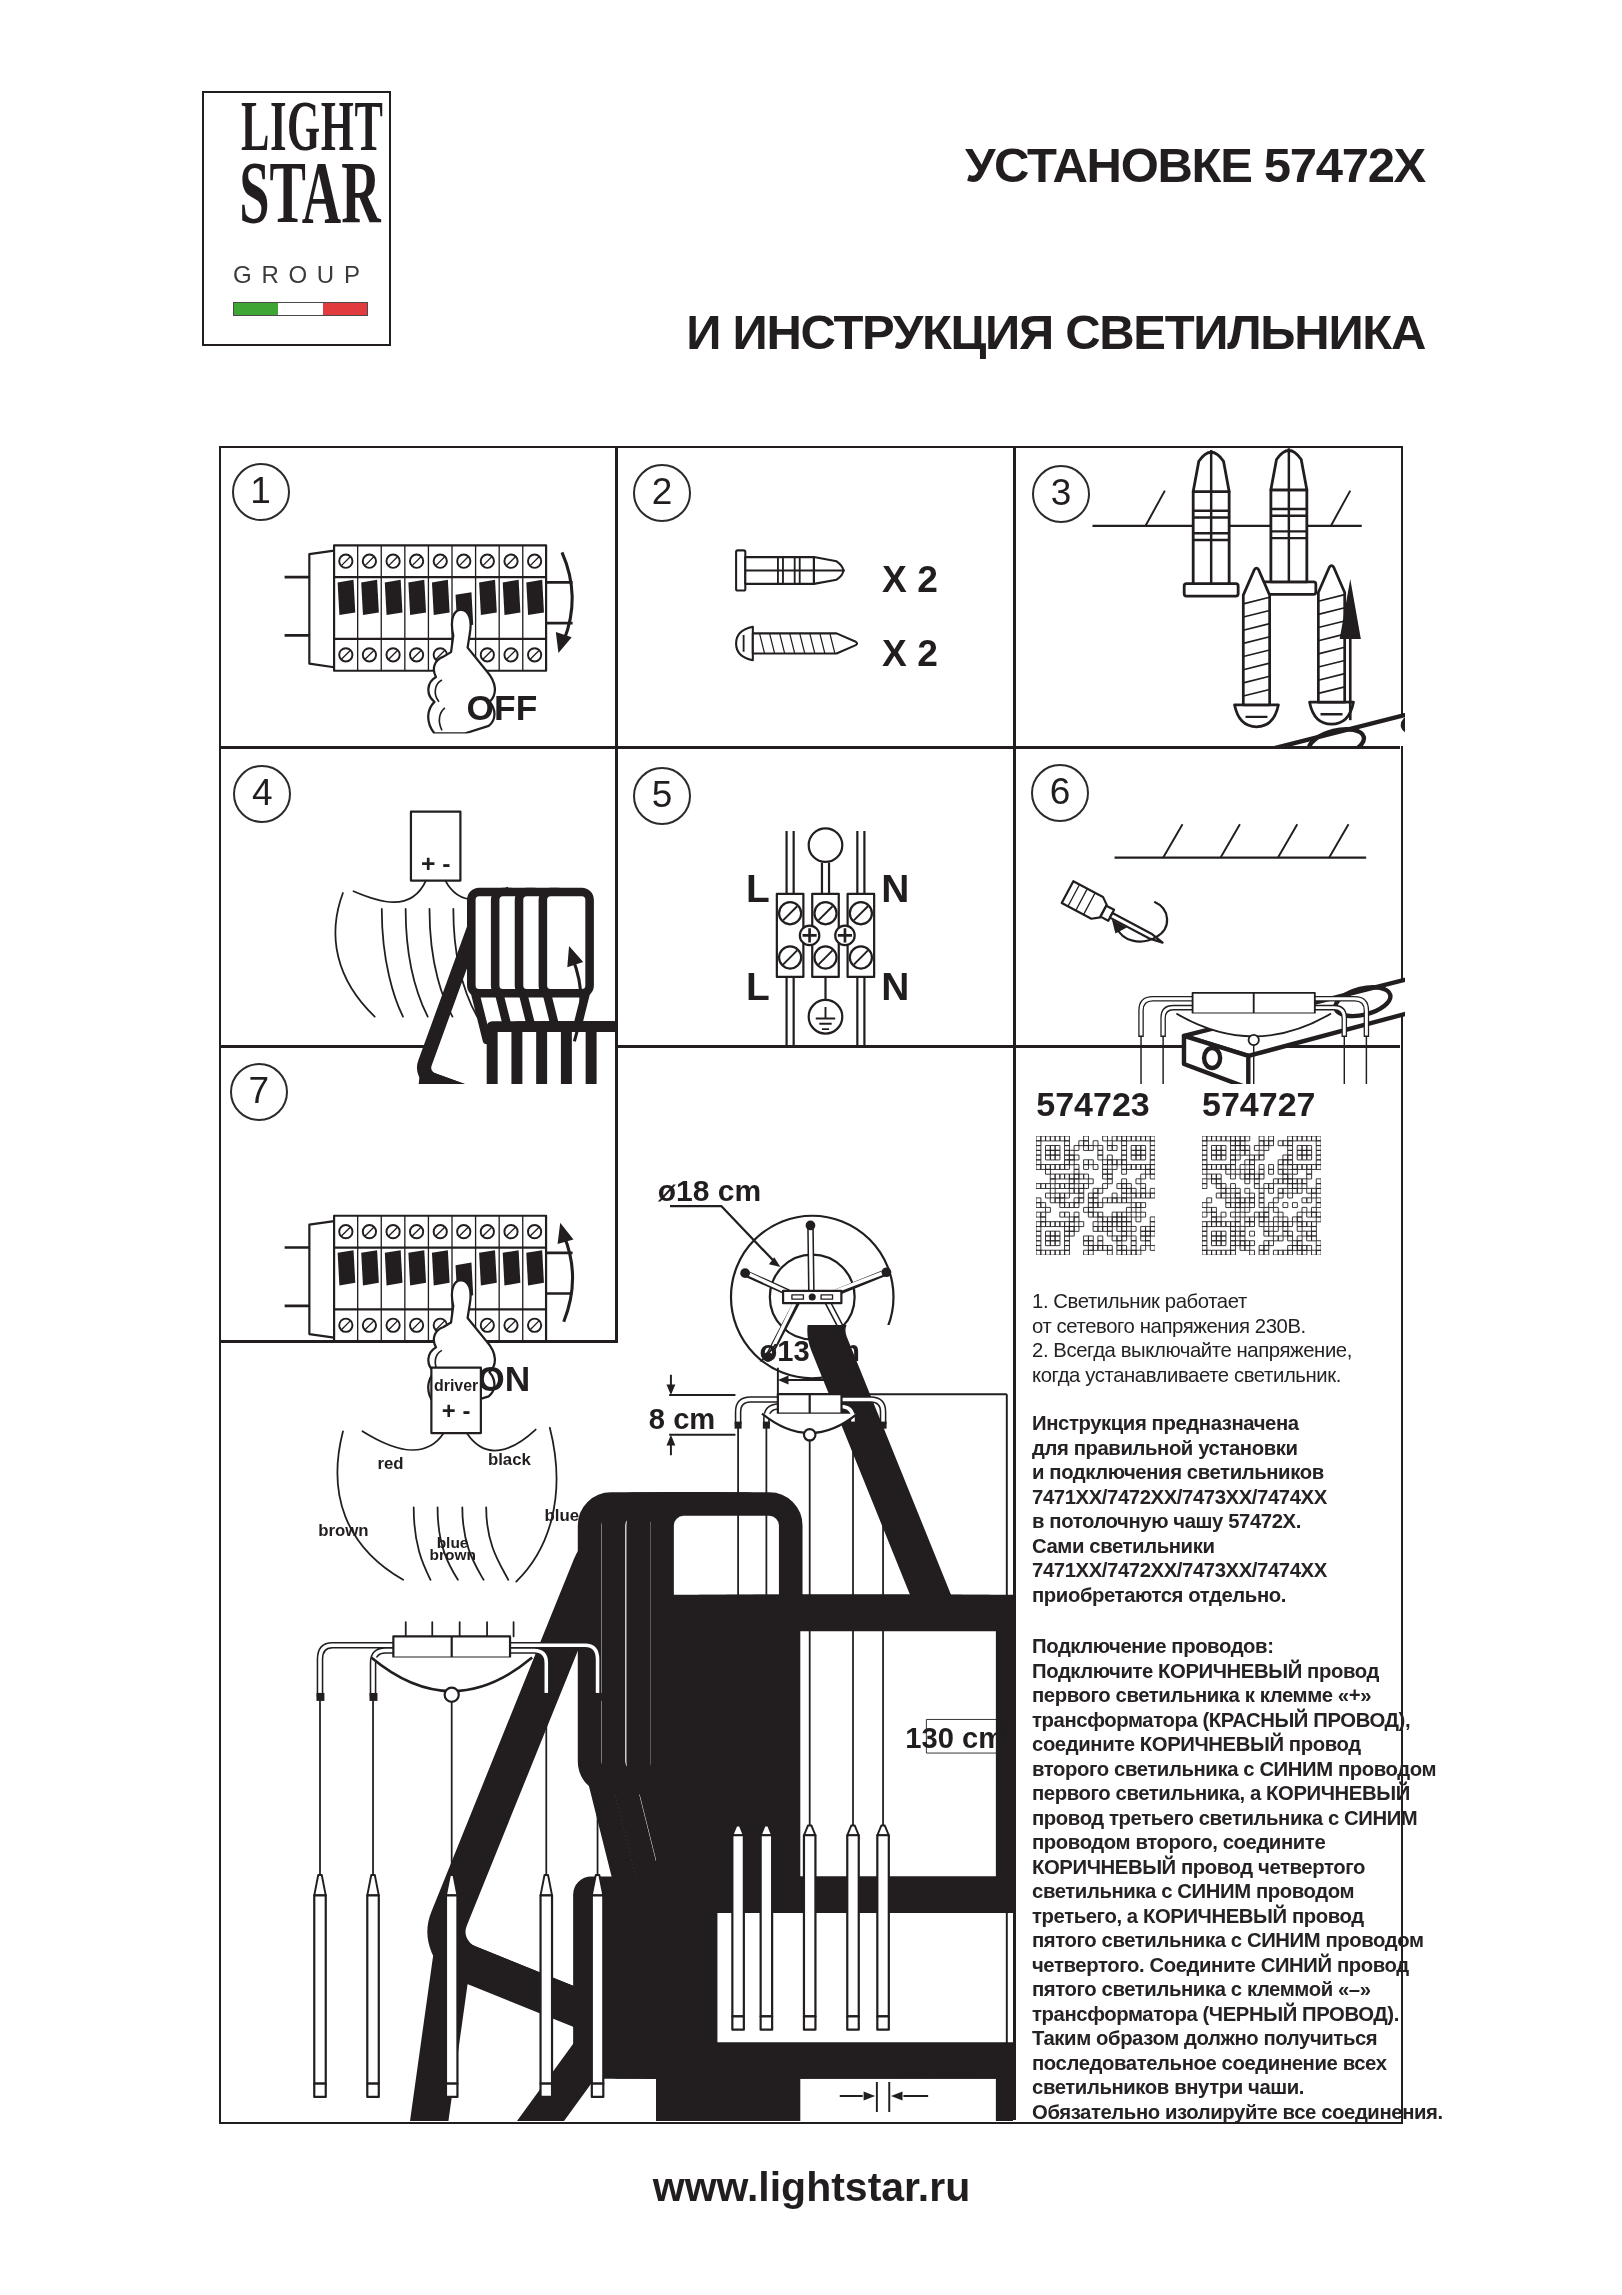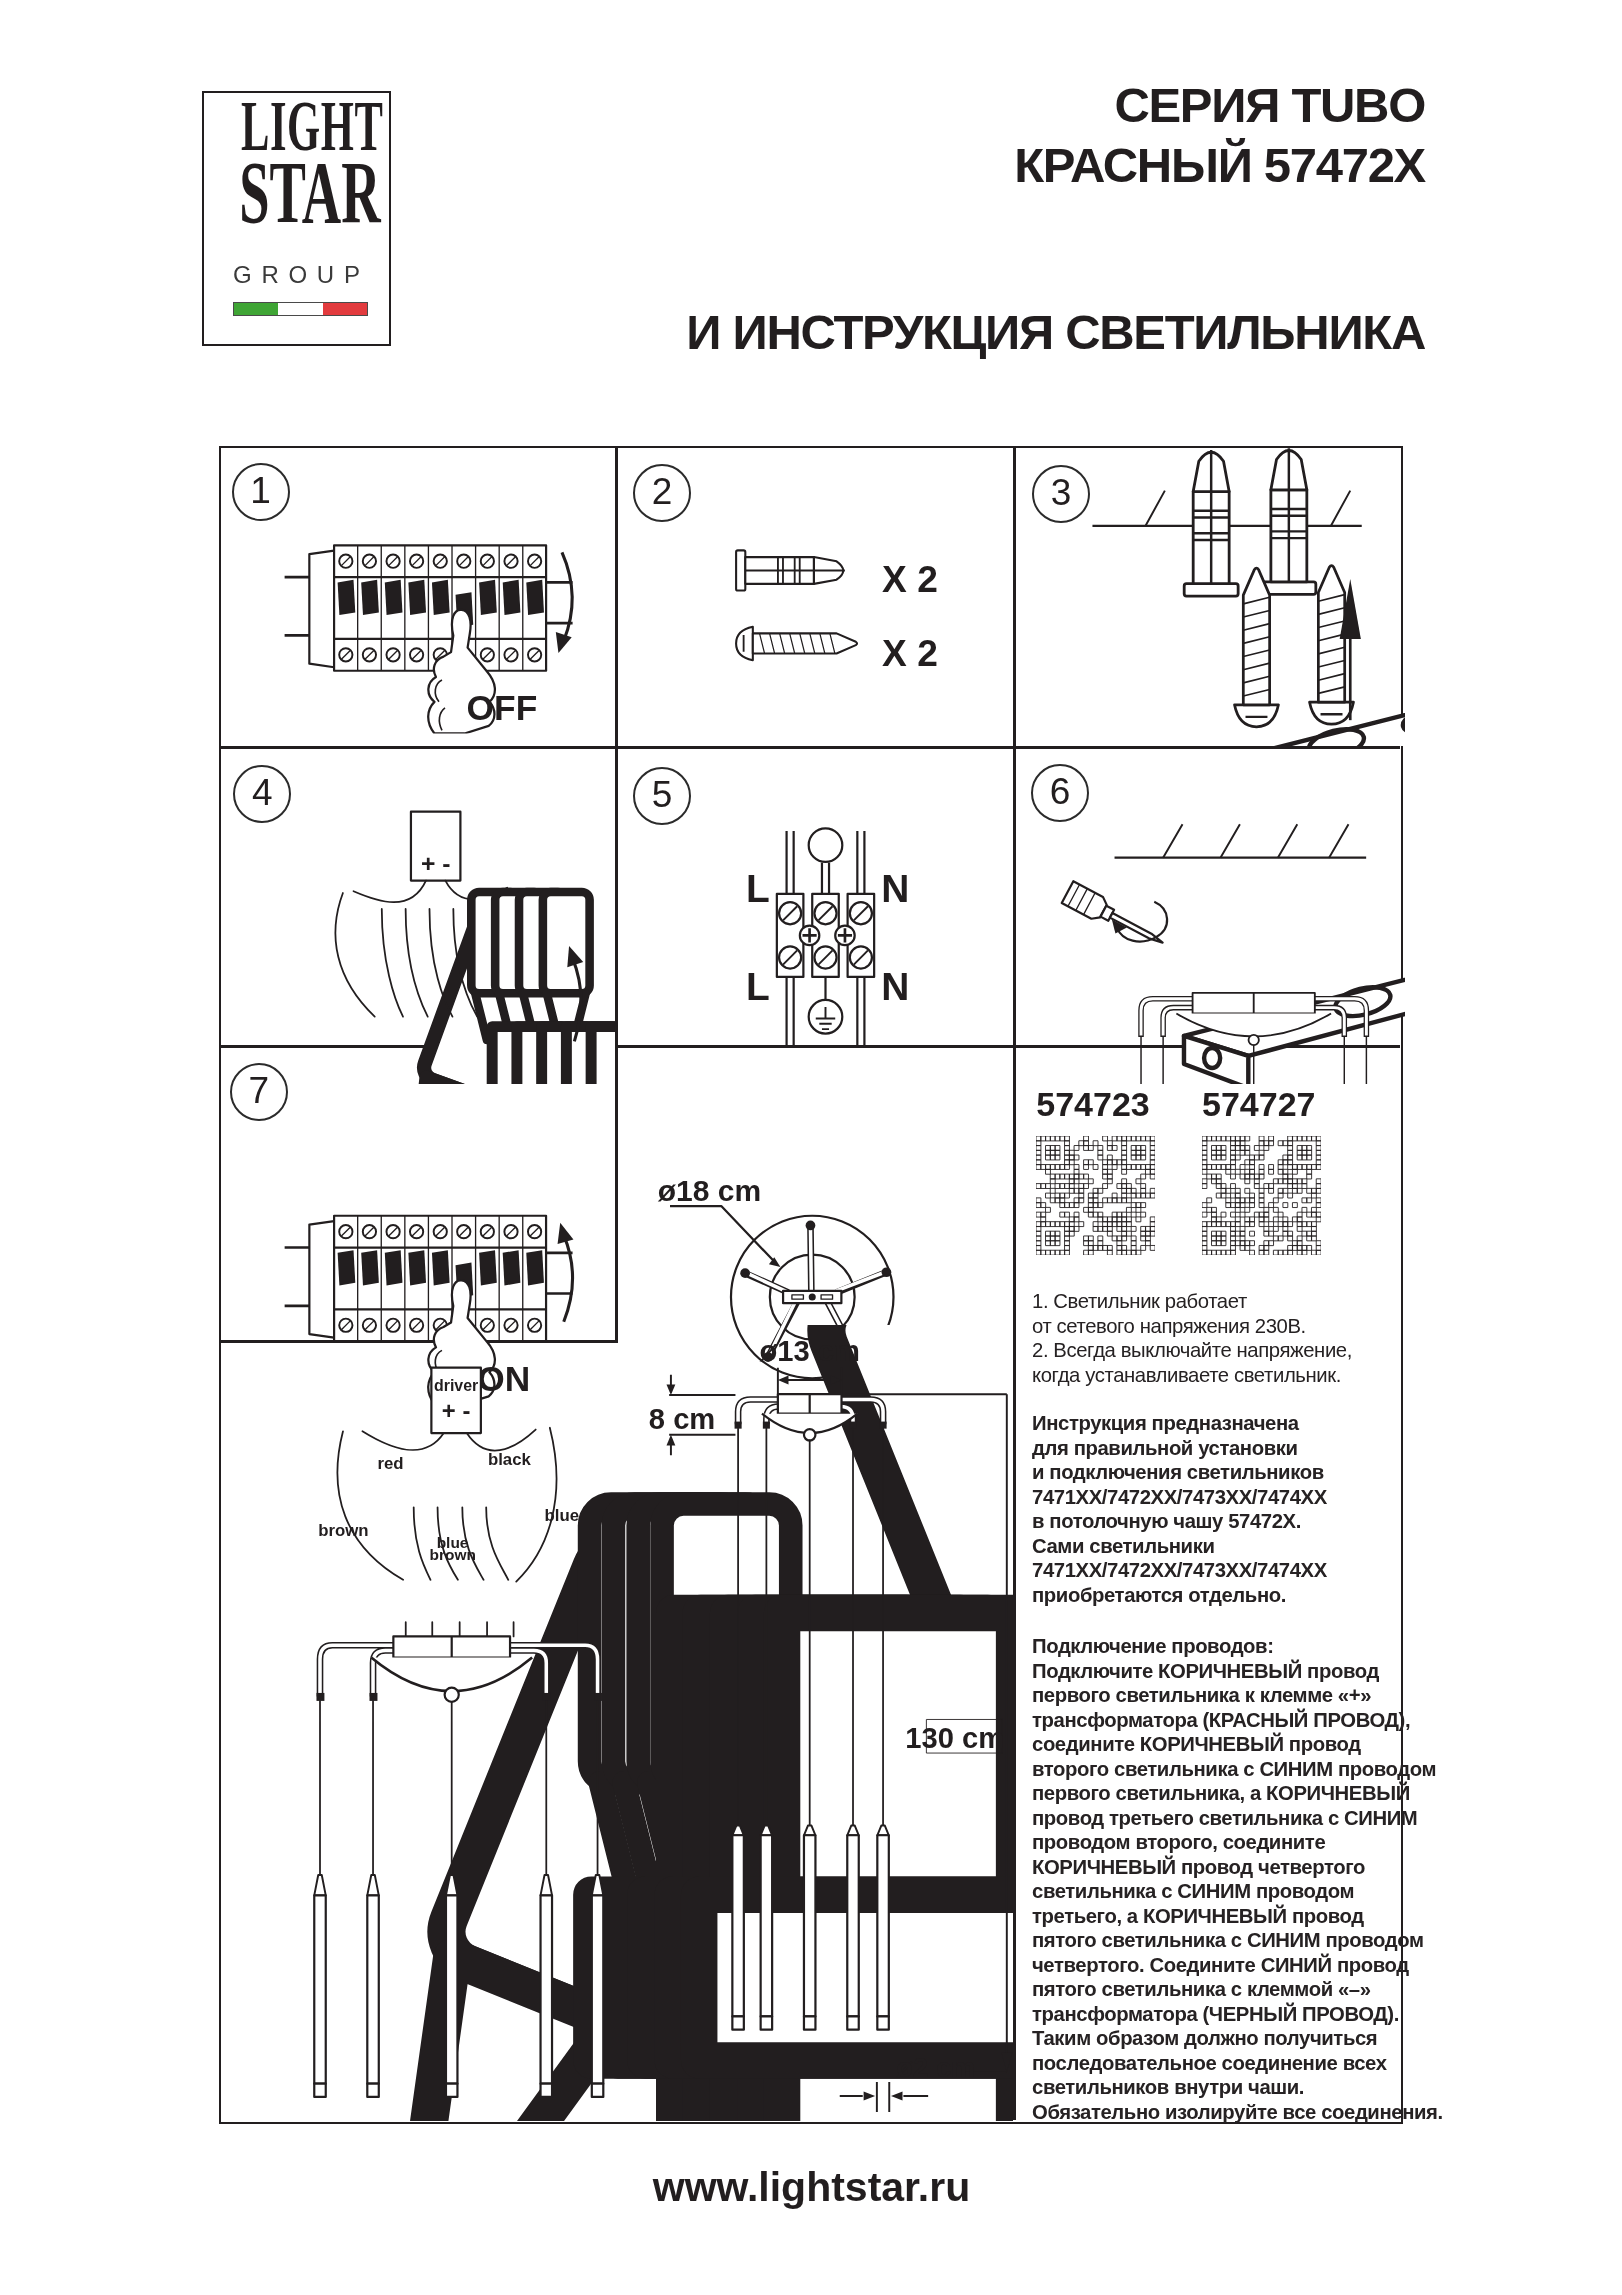--- a/index.html
+++ b/index.html
@@ -169,22 +169,21 @@
     <div class="logo-line" id="logo-l1">LIGHT</div>
     <div class="logo-line" id="logo-l2">STAR</div>
     <div class="logo-line" id="logo-l3">GROUP</div>
     <div class="abs" id="logo-flag">
       <div style="background:#3fa535"></div>
       <div style="background:#ffffff"></div>
       <div style="background:#e23b3e"></div>
     </div>
   </div>
 
-  <div class="abs hdr" style="top:81px">СЕРИЯ TUBO</div>
-  <div class="abs hdr" style="top:141px">КРАСНЫЙ 57472X</div>
+  <div class="abs hdr" style="top:141px">УСТАНОВКЕ 57472X</div>
   <div class="abs hdr" style="top:308px">И ИНСТРУКЦИЯ СВЕТИЛЬНИКА</div>
 
   <div class="abs" id="grid">
 
     <div class="gline" style="left:0;top:298px;width:1179px;height:2.7px"></div>
     <div class="gline" style="left:0;top:597px;width:1179px;height:2.7px"></div>
     <div class="gline" style="left:0;top:892px;width:397px;height:2.7px"></div>
     <div class="gline" style="left:394px;top:0;width:2.7px;height:895px"></div>
     <div class="gline" style="left:792px;top:0;width:2.7px;height:1672px"></div>
 

